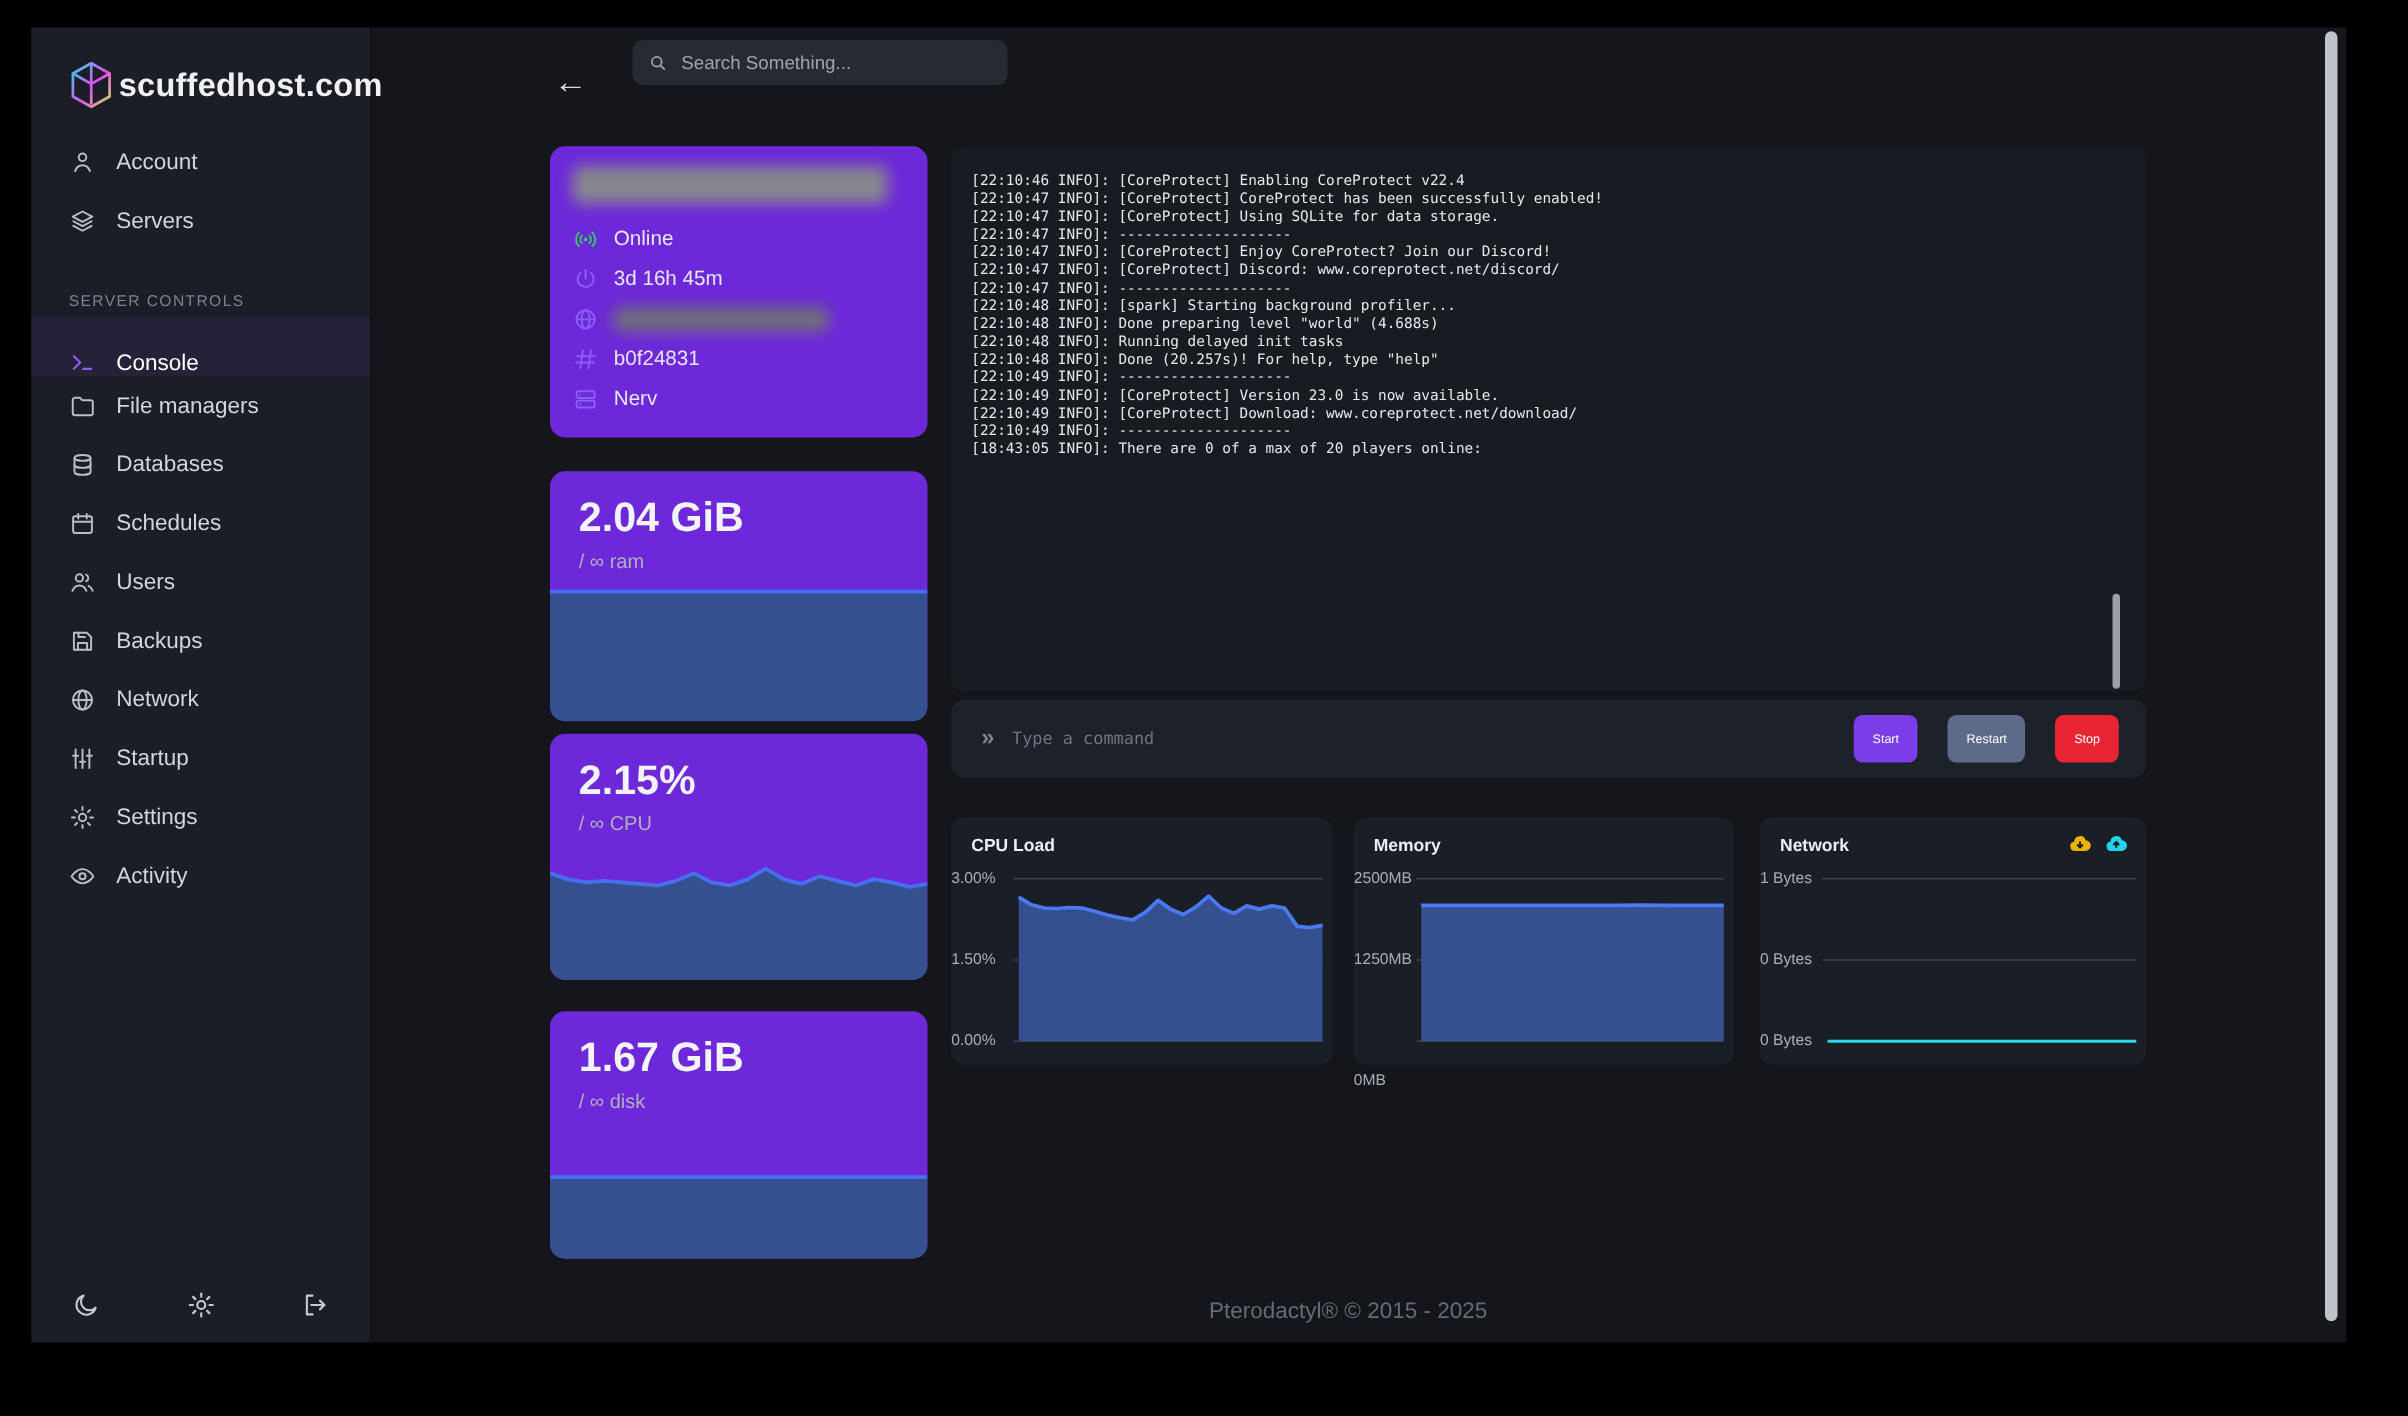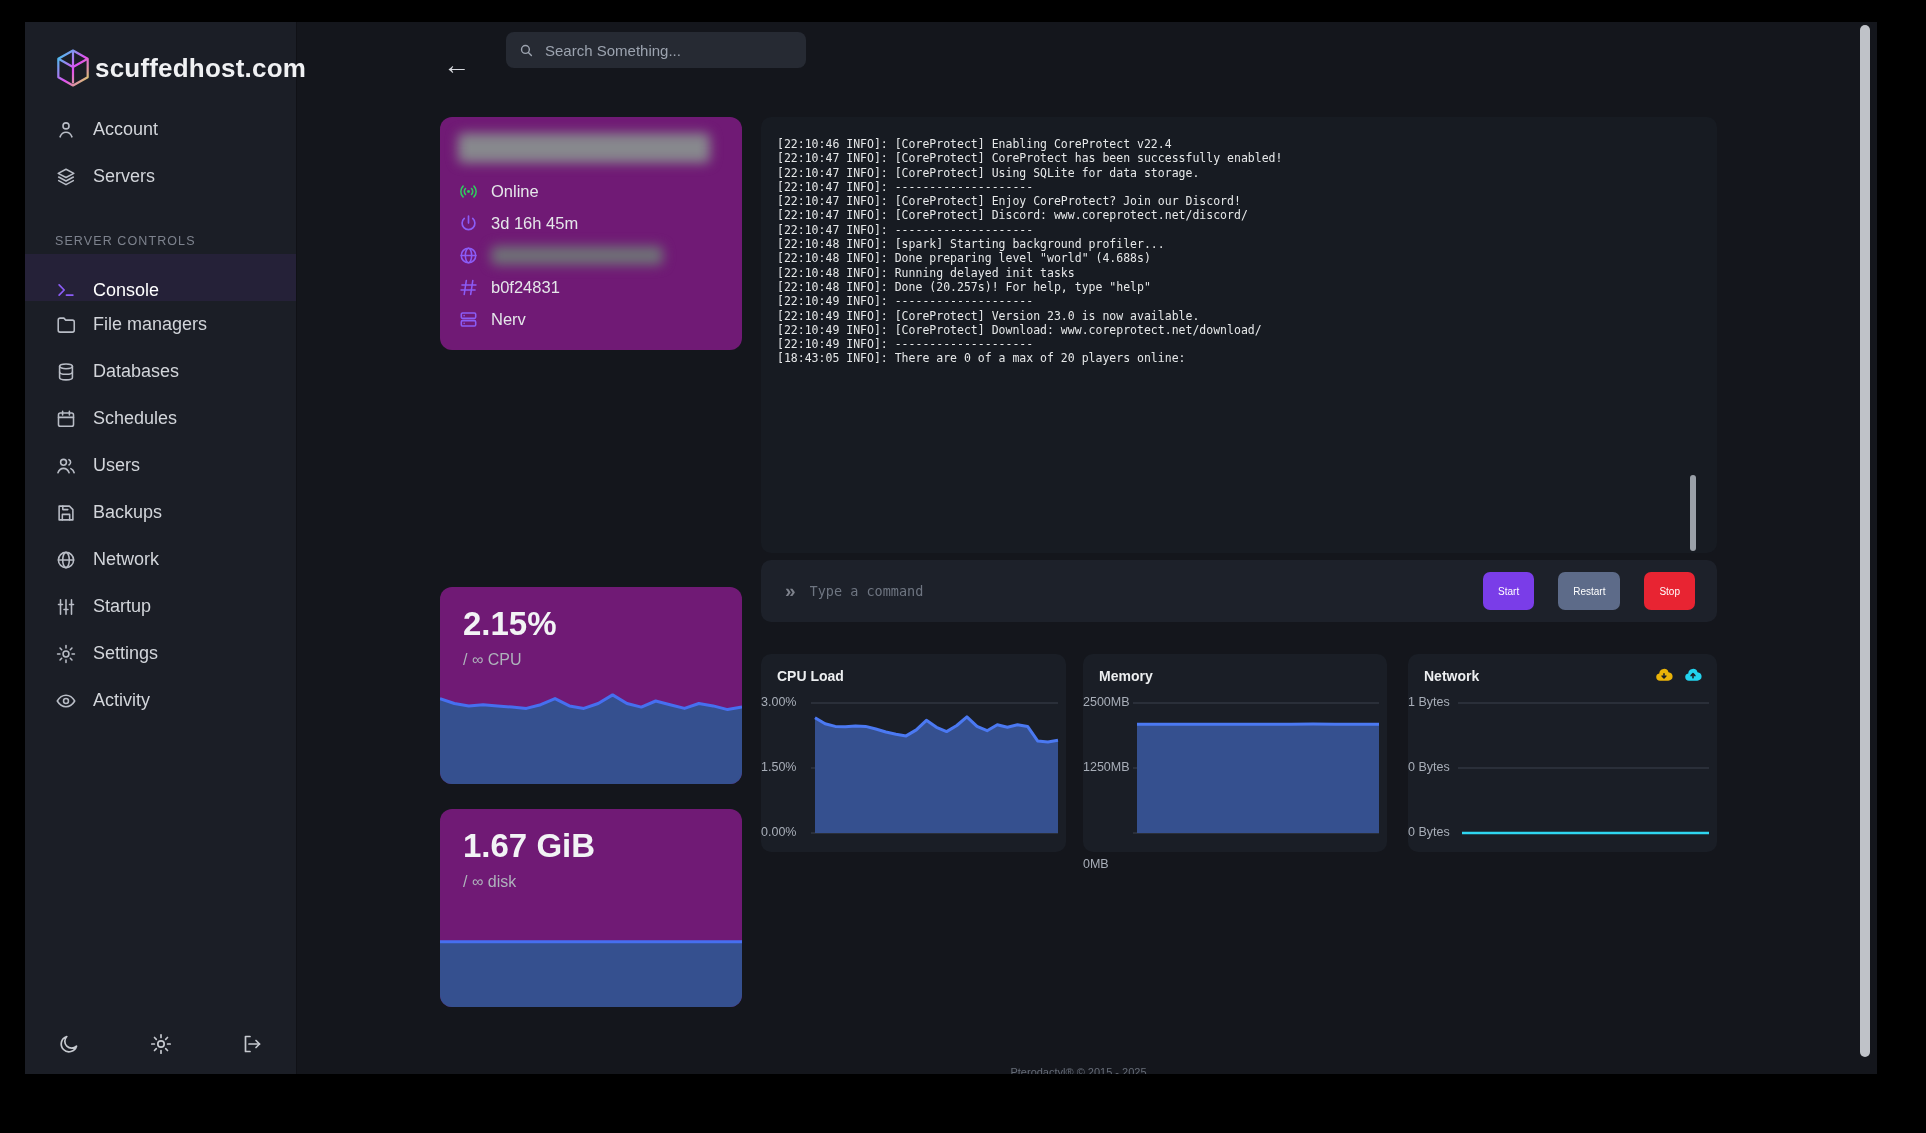--- a/index.html
+++ b/index.html
@@ -31,21 +31,21 @@
   
   .back-arrow { position:absolute; left:418px; top:28px; font-size:27px; color:#d6d8dd; cursor:pointer; }
   .searchbox { position:absolute; left:481px; top:10px; width:300px; height:36px;
     background:#262a33; border-radius:8px; display:flex; align-items:center; gap:10px; padding:0 12px; }
   .searchbox svg { width:17px; height:17px; color:#9ca3af; flex:0 0 17px; }
   .searchbox input { flex:1; background:transparent; border:none; outline:none;
     font-size:15px; color:#d6d8dd; font-family:"Liberation Sans",sans-serif; }
   .searchbox input::placeholder { color:#9ca3af; }
 
   
-  .card { position:absolute; background:#701a75; border-radius:12px; overflow:hidden; }
+  .card { position:absolute; background:#6d28d9; border-radius:12px; overflow:hidden; }
   .server-card { left:415px; top:95px; width:302px; height:233px; padding:16px 18px; }
   .blur-block { filter:blur(6px); border-radius:5px; }
   .server-name-blur { width:252px; height:30px; background:#87888d; margin-bottom:12px; }
   .srow { display:flex; align-items:center; gap:12px; height:32px; }
   .srow .sicon { width:21px; height:21px; flex:0 0 21px; }
   .srow span { font-size:16.5px; color:#e5e7ea; }
   .ip-blur { width:172px; height:19px; background:#6f7177; }
   .c-green { color:#2fcb5f; } .c-purple { color:#8b5cf6; }
 
   .stat-card { left:415px; width:302px; padding:18px 0 0 23px; }
@@ -80,22 +80,22 @@
   .chart-plot { position:absolute; inset:0; }
   .chart-plot svg { position:absolute; inset:0; }
   .tick { position:absolute; left:0; width:46px; text-align:left; font-size:12.5px;
     color:#a8aeb8; }
   .net-legend { position:absolute; top:12px; right:14px; display:flex; gap:9px; z-index:2; }
   .net-legend svg { width:20px; height:18px; }
 
   
   .outer-scrollbar { position:absolute; right:7px; top:3px; width:10px; height:1032px;
     background:#bfc2c8; border-radius:5px; cursor:pointer; }
-  .footer { position:absolute; left:415px; top:1044px; width:1277px; text-align:center;
-    font-size:11px; color:#656b76; }
+  .footer { position:absolute; left:415px; top:1016px; width:1277px; text-align:center;
+    font-size:18px; color:#656b76; }
 </style>
 </head>
 <body>
 
 <div class="app">
 
   <div class="sidebar">
     <div class="logo-row">
       <svg width="44" height="44" viewBox="0 0 48 48" fill="none">
         <defs>
@@ -269,20 +269,30 @@
     <div class="srow">
       <svg class="sicon c-purple" viewBox="0 0 24 24" fill="none" stroke="currentColor" stroke-width="1.8" stroke-linecap="round">
           <rect x="3.8" y="4.5" width="16.4" height="6.2" rx="1.5"></rect>
           <rect x="3.8" y="13.3" width="16.4" height="6.2" rx="1.5"></rect>
           <path d="M7 7.6h.01M7 16.4h.01"></path>
         </svg>
       <span>Nerv</span>
     </div>
   </div>
 
+  <div class="card stat-card" style="top:355px; height:200px;">
+    <div class="stat-value">2.04 GiB</div>
+    <div class="stat-sub">/ ∞ ram</div>
+    <div class="spark" style="height: 107px;">
+        <svg width="302" height="107" viewBox="0 0 302 107">
+          <polygon points="0.0,3.2 302.0,3.2 302,107 0,107" fill="#35508f"></polygon>
+          <polyline points="0.0,3.2 302.0,3.2" fill="none" stroke="#466ff0" stroke-width="3" stroke-linejoin="round"></polyline>
+        </svg>
+      </div>
+  </div>
   <div class="card stat-card" style="top:565px; height:197px;">
     <div class="stat-value">2.15%</div>
     <div class="stat-sub">/ ∞ CPU</div>
     <div class="spark" style="height: 122px;">
         <svg width="302" height="122" viewBox="0 0 302 122">
           <polygon points="0.0,36.6 14.4,41.5 28.8,43.9 43.1,42.7 57.5,43.9 71.9,45.1 86.3,46.4 100.7,42.7 115.0,36.6 129.4,43.9 143.8,46.4 158.2,41.5 172.6,32.9 187.0,41.5 201.3,45.1 215.7,39.0 230.1,42.7 244.5,46.4 258.9,41.5 273.2,43.9 287.6,47.6 302.0,45.1 302,122 0,122" fill="#35508f"></polygon>
           <polyline points="0.0,36.6 14.4,41.5 28.8,43.9 43.1,42.7 57.5,43.9 71.9,45.1 86.3,46.4 100.7,42.7 115.0,36.6 129.4,43.9 143.8,46.4 158.2,41.5 172.6,32.9 187.0,41.5 201.3,45.1 215.7,39.0 230.1,42.7 244.5,46.4 258.9,41.5 273.2,43.9 287.6,47.6 302.0,45.1" fill="none" stroke="#466ff0" stroke-width="3" stroke-linejoin="round"></polyline>
         </svg>
       </div>
   </div>

